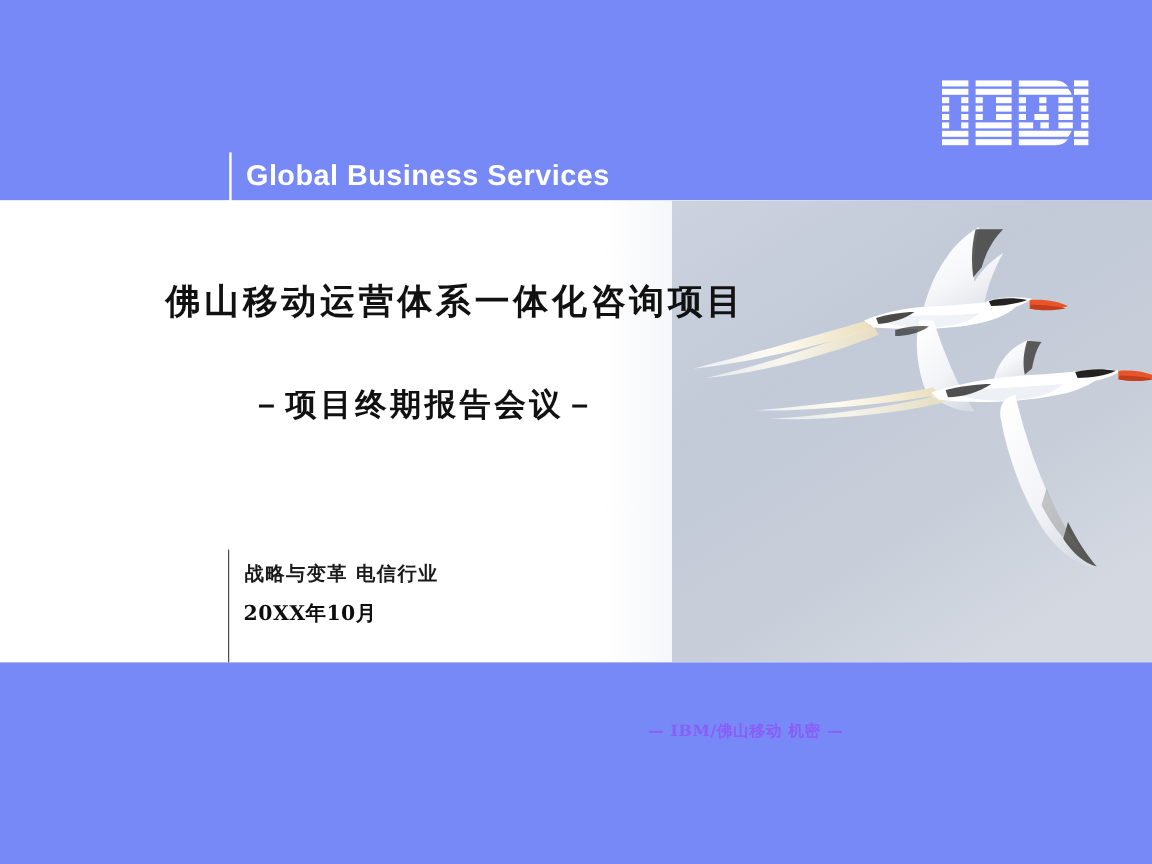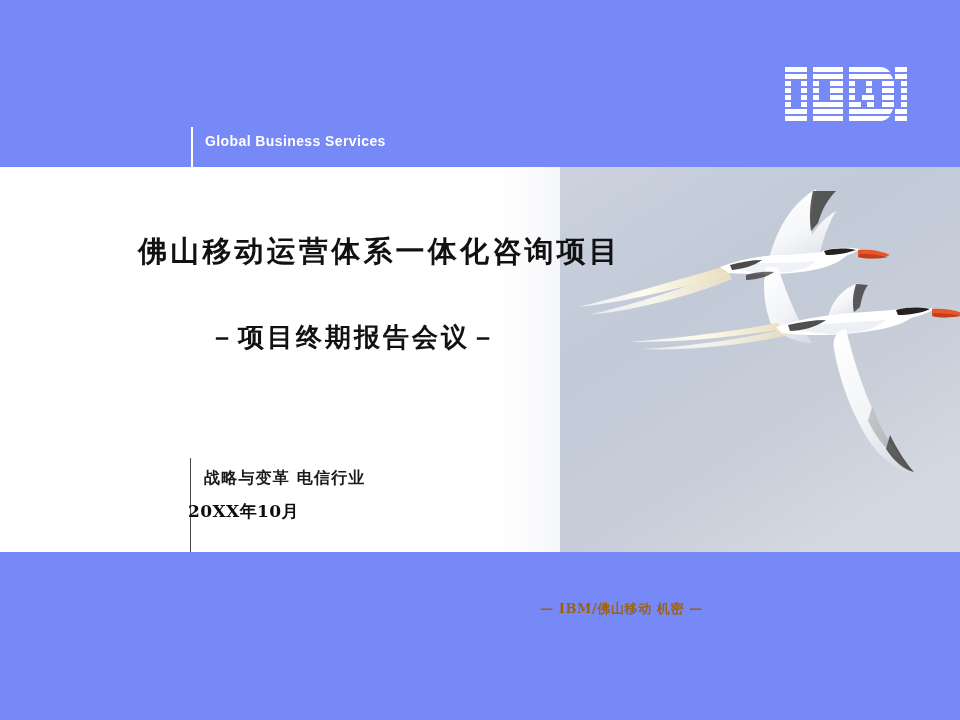--- a/index.html
+++ b/index.html
@@ -41,21 +41,21 @@
   
   .gbs-rule {
     position: absolute;
     left: 191px; top: 127px;
     width: 2px; height: 40px;
     background: #ffffff;
   }
   .gbs-text {
     position: absolute;
     left: 205px; top: 133px;
-    font-size: 14px;
+    font-size: 24px;
     font-weight: bold;
     color: #ffffff;
     letter-spacing: 0.4px;
     white-space: nowrap;
   }
 
   
   .panel {
     position: absolute;
     left: 0; top: 167px;
@@ -112,40 +112,40 @@
     font-family: "DejaVu Serif", "Liberation Serif", serif;
     font-size: 16px;
     font-weight: 600;
     color: #1a1a1a;
     letter-spacing: 1.2px;
     white-space: nowrap;
     text-align: right;
   }
   .author-date {
     position: absolute;
-    left: 188px; top: 500px;
+    left: 203px; top: 500px;
     font-family: "DejaVu Serif", "Liberation Serif", serif;
     font-size: 17px;
     font-weight: bold;
     color: #0d0d0d;
     letter-spacing: 0.4px;
     white-space: nowrap;
   }
 
   
   .footer {
     position: absolute;
     left: 540px; top: 600px;
     width: 420px;
   }
   .footer-line1 {
     font-family: "DejaVu Serif", "Liberation Serif", serif;
     font-size: 13px;
     font-weight: bold;
-    color: #a16207;
+    color: #8b5cf6;
     letter-spacing: 0.6px;
     white-space: nowrap;
     margin-bottom: 24px;
   }
   .footer-line2 {
     font-family: "DejaVu Serif", "Liberation Serif", serif;
     font-size: 13px;
     color: #c3ccfb;
     letter-spacing: 0.5px;
     white-space: nowrap;

